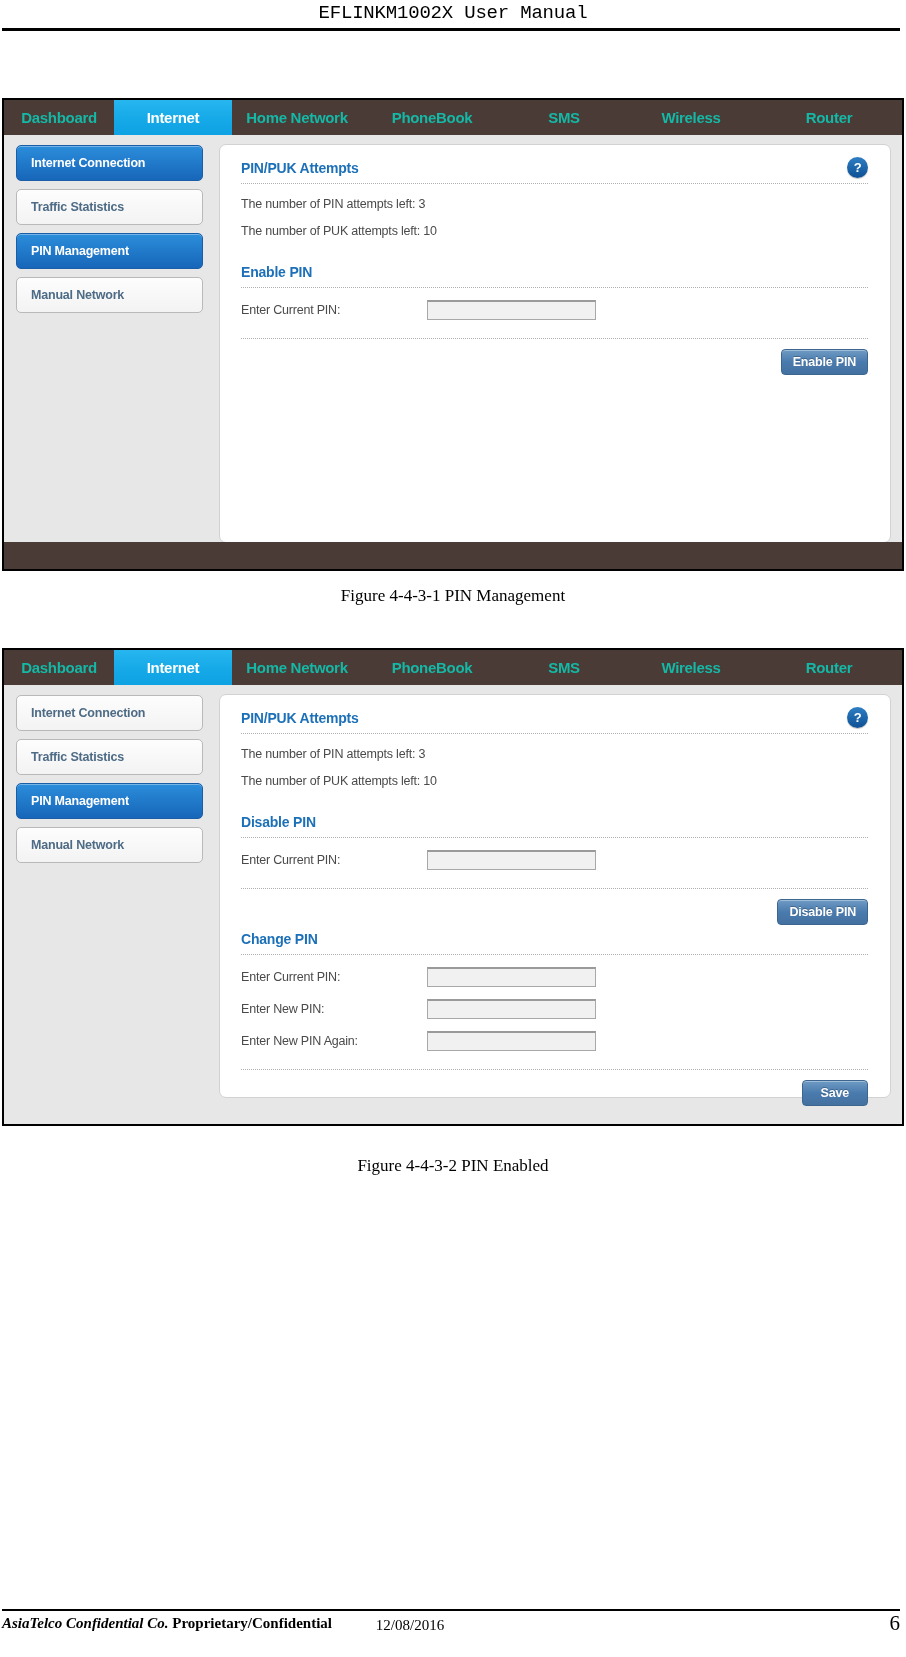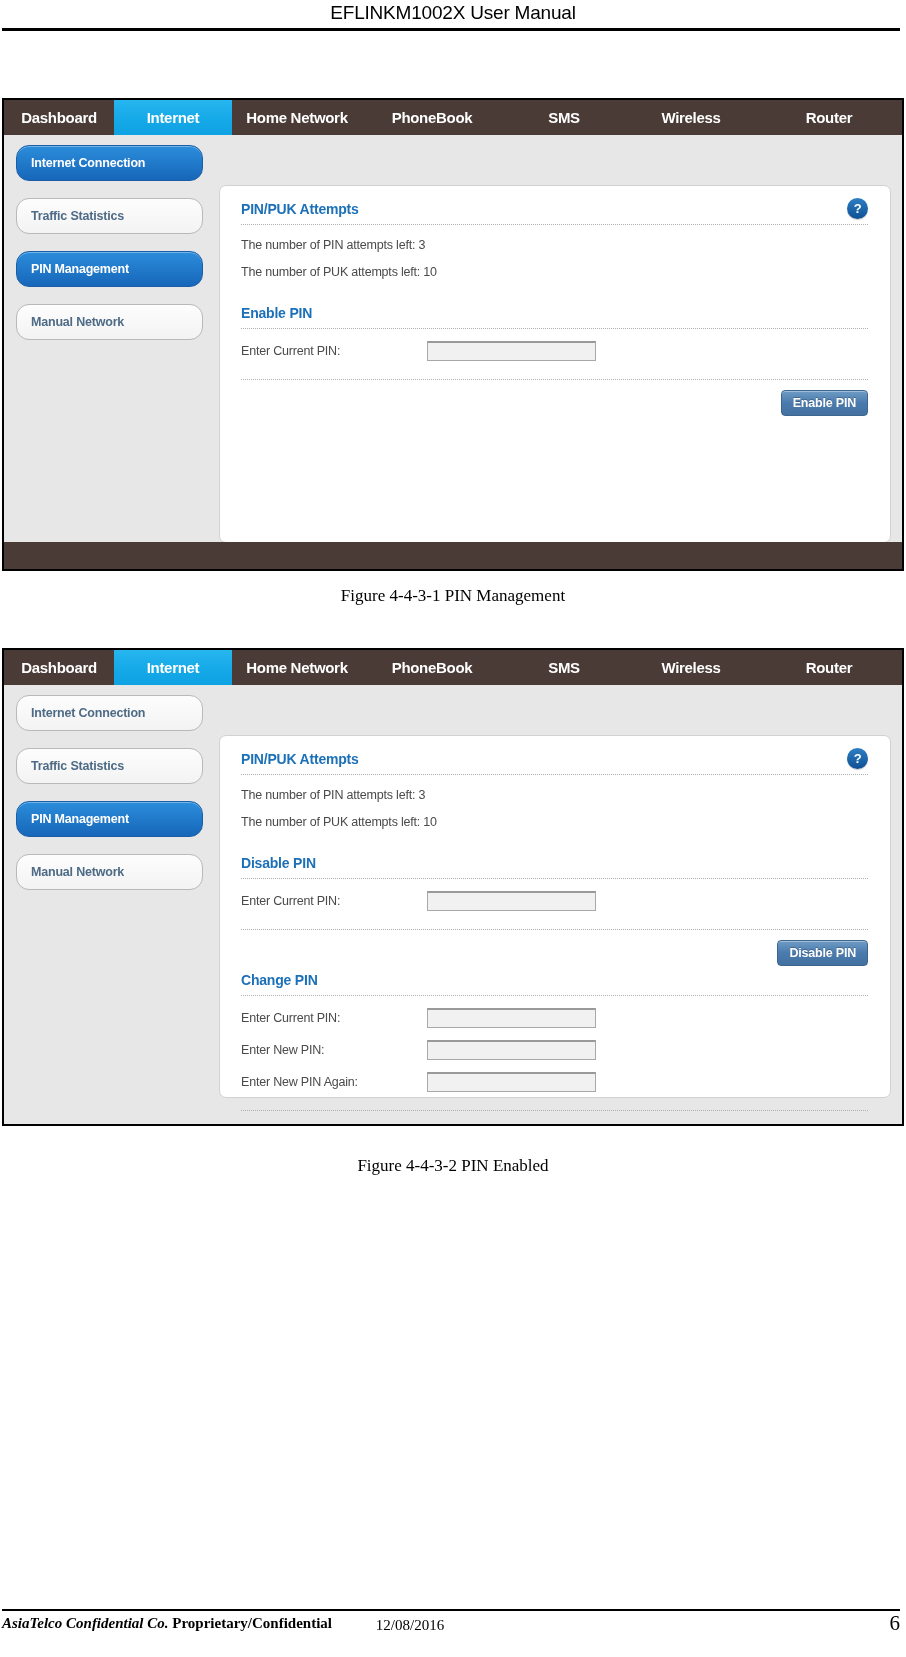--- a/index.html
+++ b/index.html
@@ -22,21 +22,21 @@
     left: 0;
     width: 906px;
     height: 32px;
   }
   .page-header-title {
     position: absolute;
     top: 0px;
     left: 0;
     width: 906px;
     text-align: center;
-    font-family: Liberation Sans, sans-serif;
+    font-family: Liberation Mono, monospace;
     font-size: 19px;
     color: #000000;
     line-height: 26px;
     letter-spacing: -0.2px;
   }
   .page-header-rule {
     position: absolute;
     top: 28px;
     left: 2px;
     width: 898px;
@@ -72,21 +72,21 @@
     background: #4a3b36;
     width: 100%;
     box-sizing: border-box;
     display: flex;
     align-items: stretch;
   }
   .nav-item {
     font-family: "Liberation Sans", sans-serif;
     font-weight: bold;
     font-size: 15px;
-    color: #ffffff;
+    color: #14b8a6;
     display: flex;
     align-items: center;
     justify-content: center;
     letter-spacing: -0.3px;
     white-space: nowrap;
   }
   .nav-item.active {
     background: linear-gradient(to bottom, #27b6ef 0%, #15a9e8 55%, #0fa2e3 100%);
     color: #ffffff;
   }
@@ -102,22 +102,22 @@
   
   .sidebar {
     width: 211px;
     flex: 0 0 211px;
     background: #e7e7e7;
     padding: 10px 12px 0 12px;
     box-sizing: border-box;
   }
   .side-btn {
     height: 36px;
-    border-radius: 13px;
-    margin-bottom: 17px;
+    border-radius: 5px;
+    margin-bottom: 8px;
     display: flex;
     align-items: center;
     padding-left: 14px;
     box-sizing: border-box;
     font-family: "Liberation Sans", sans-serif;
     font-weight: bold;
     font-size: 12.5px;
     letter-spacing: -0.2px;
     border: 1px solid #b9b9b9;
   }
@@ -130,21 +130,20 @@
     color: #ffffff;
     border: 1px solid #1a5ea8;
     box-shadow: inset 0 1px 0 rgba(255,255,255,0.35);
   }
 
   
   .content-wrap {
     flex: 1 1 auto;
     padding: 9px 11px 26px 4px;
     box-sizing: border-box;
-    margin-top: 41px;
   }
   .panel {
     background: #ffffff;
     border: 1px solid #d2d2d2;
     border-radius: 7px;
     height: 100%;
     box-sizing: border-box;
     padding: 15px 22px 10px 21px;
     position: relative;
   }
@@ -486,20 +485,23 @@
           <input class="field-input" type="text" style="">
         </div>
         <div class="field-row">
           <div class="field-label">Enter New PIN Again:</div>
           <input class="field-input" type="text" style="">
         </div>
 
         <div class="spacer-sm"></div>
         <div class="dotted-rule"></div>
 
+        <div class="btn-row">
+          <button class="action-btn" style="padding-left:18px;padding-right:18px;">Save</button>
+        </div>
 
       </div>
     </div>
   </div>
 </div>
 
 <div class="figure-caption" id="caption-2">Figure 4-4-3-2 PIN Enabled</div>
 
 <div class="page-footer">
   <div class="page-footer-rule"></div>

